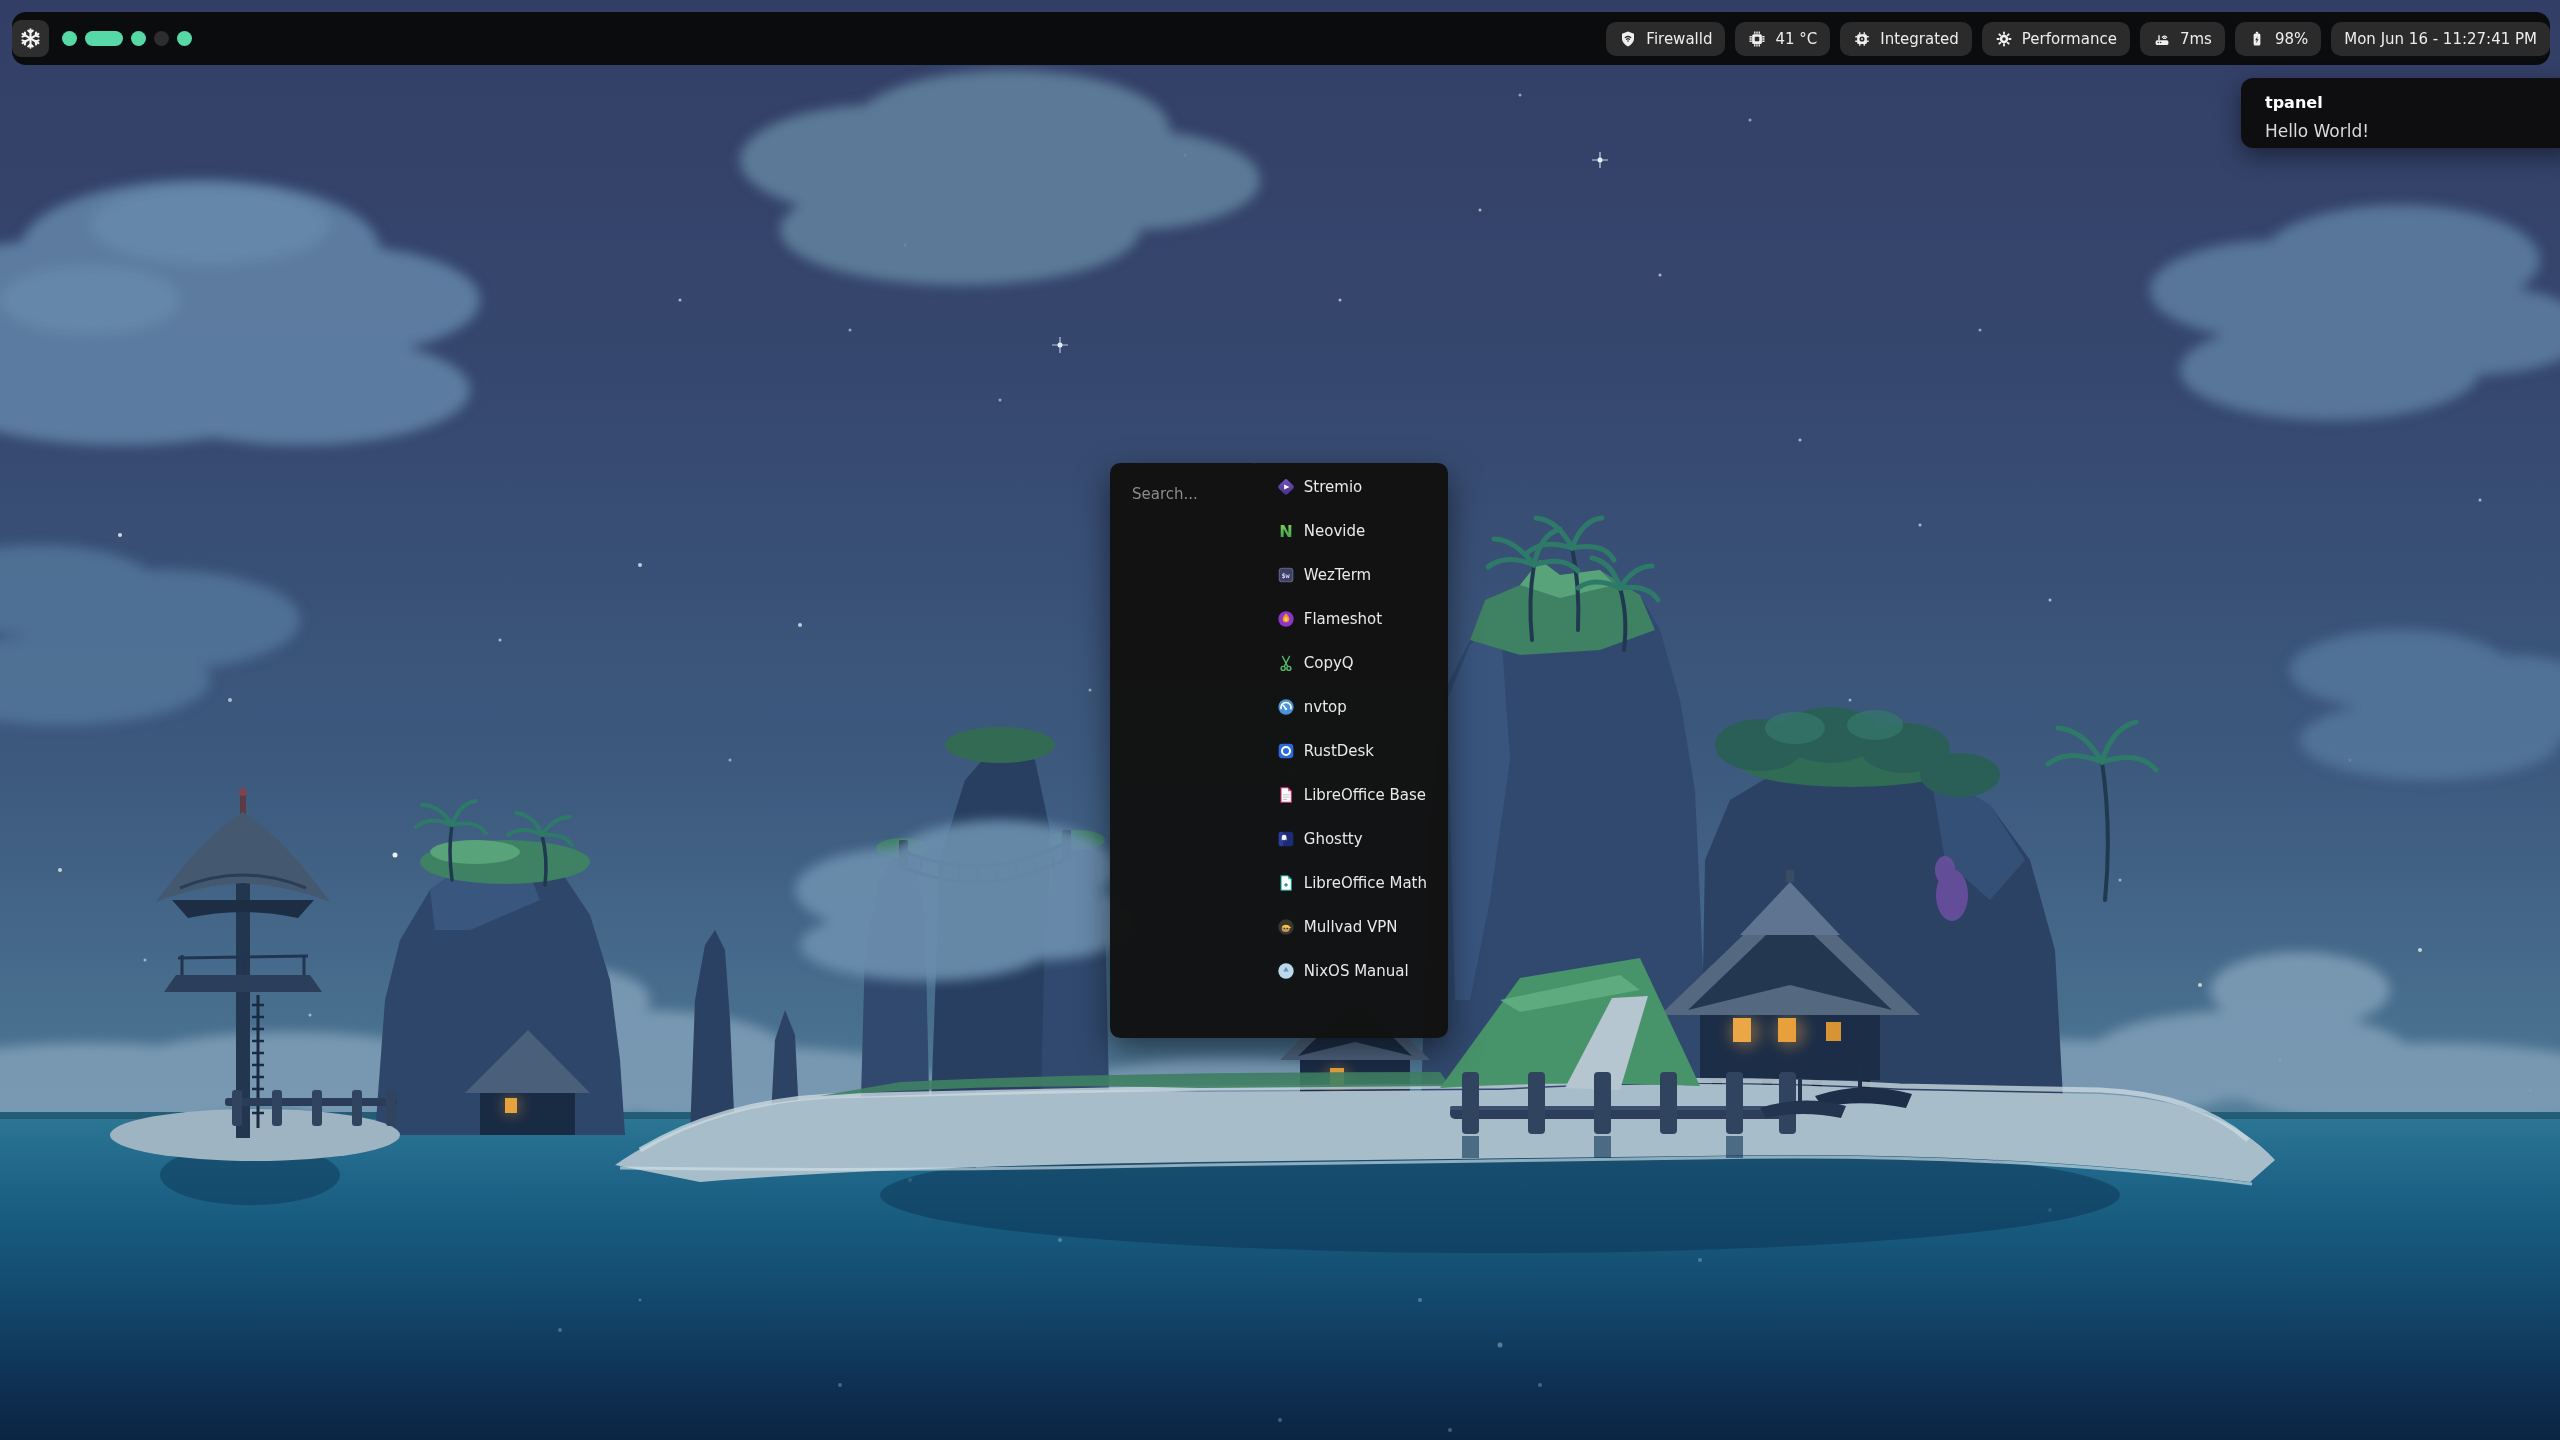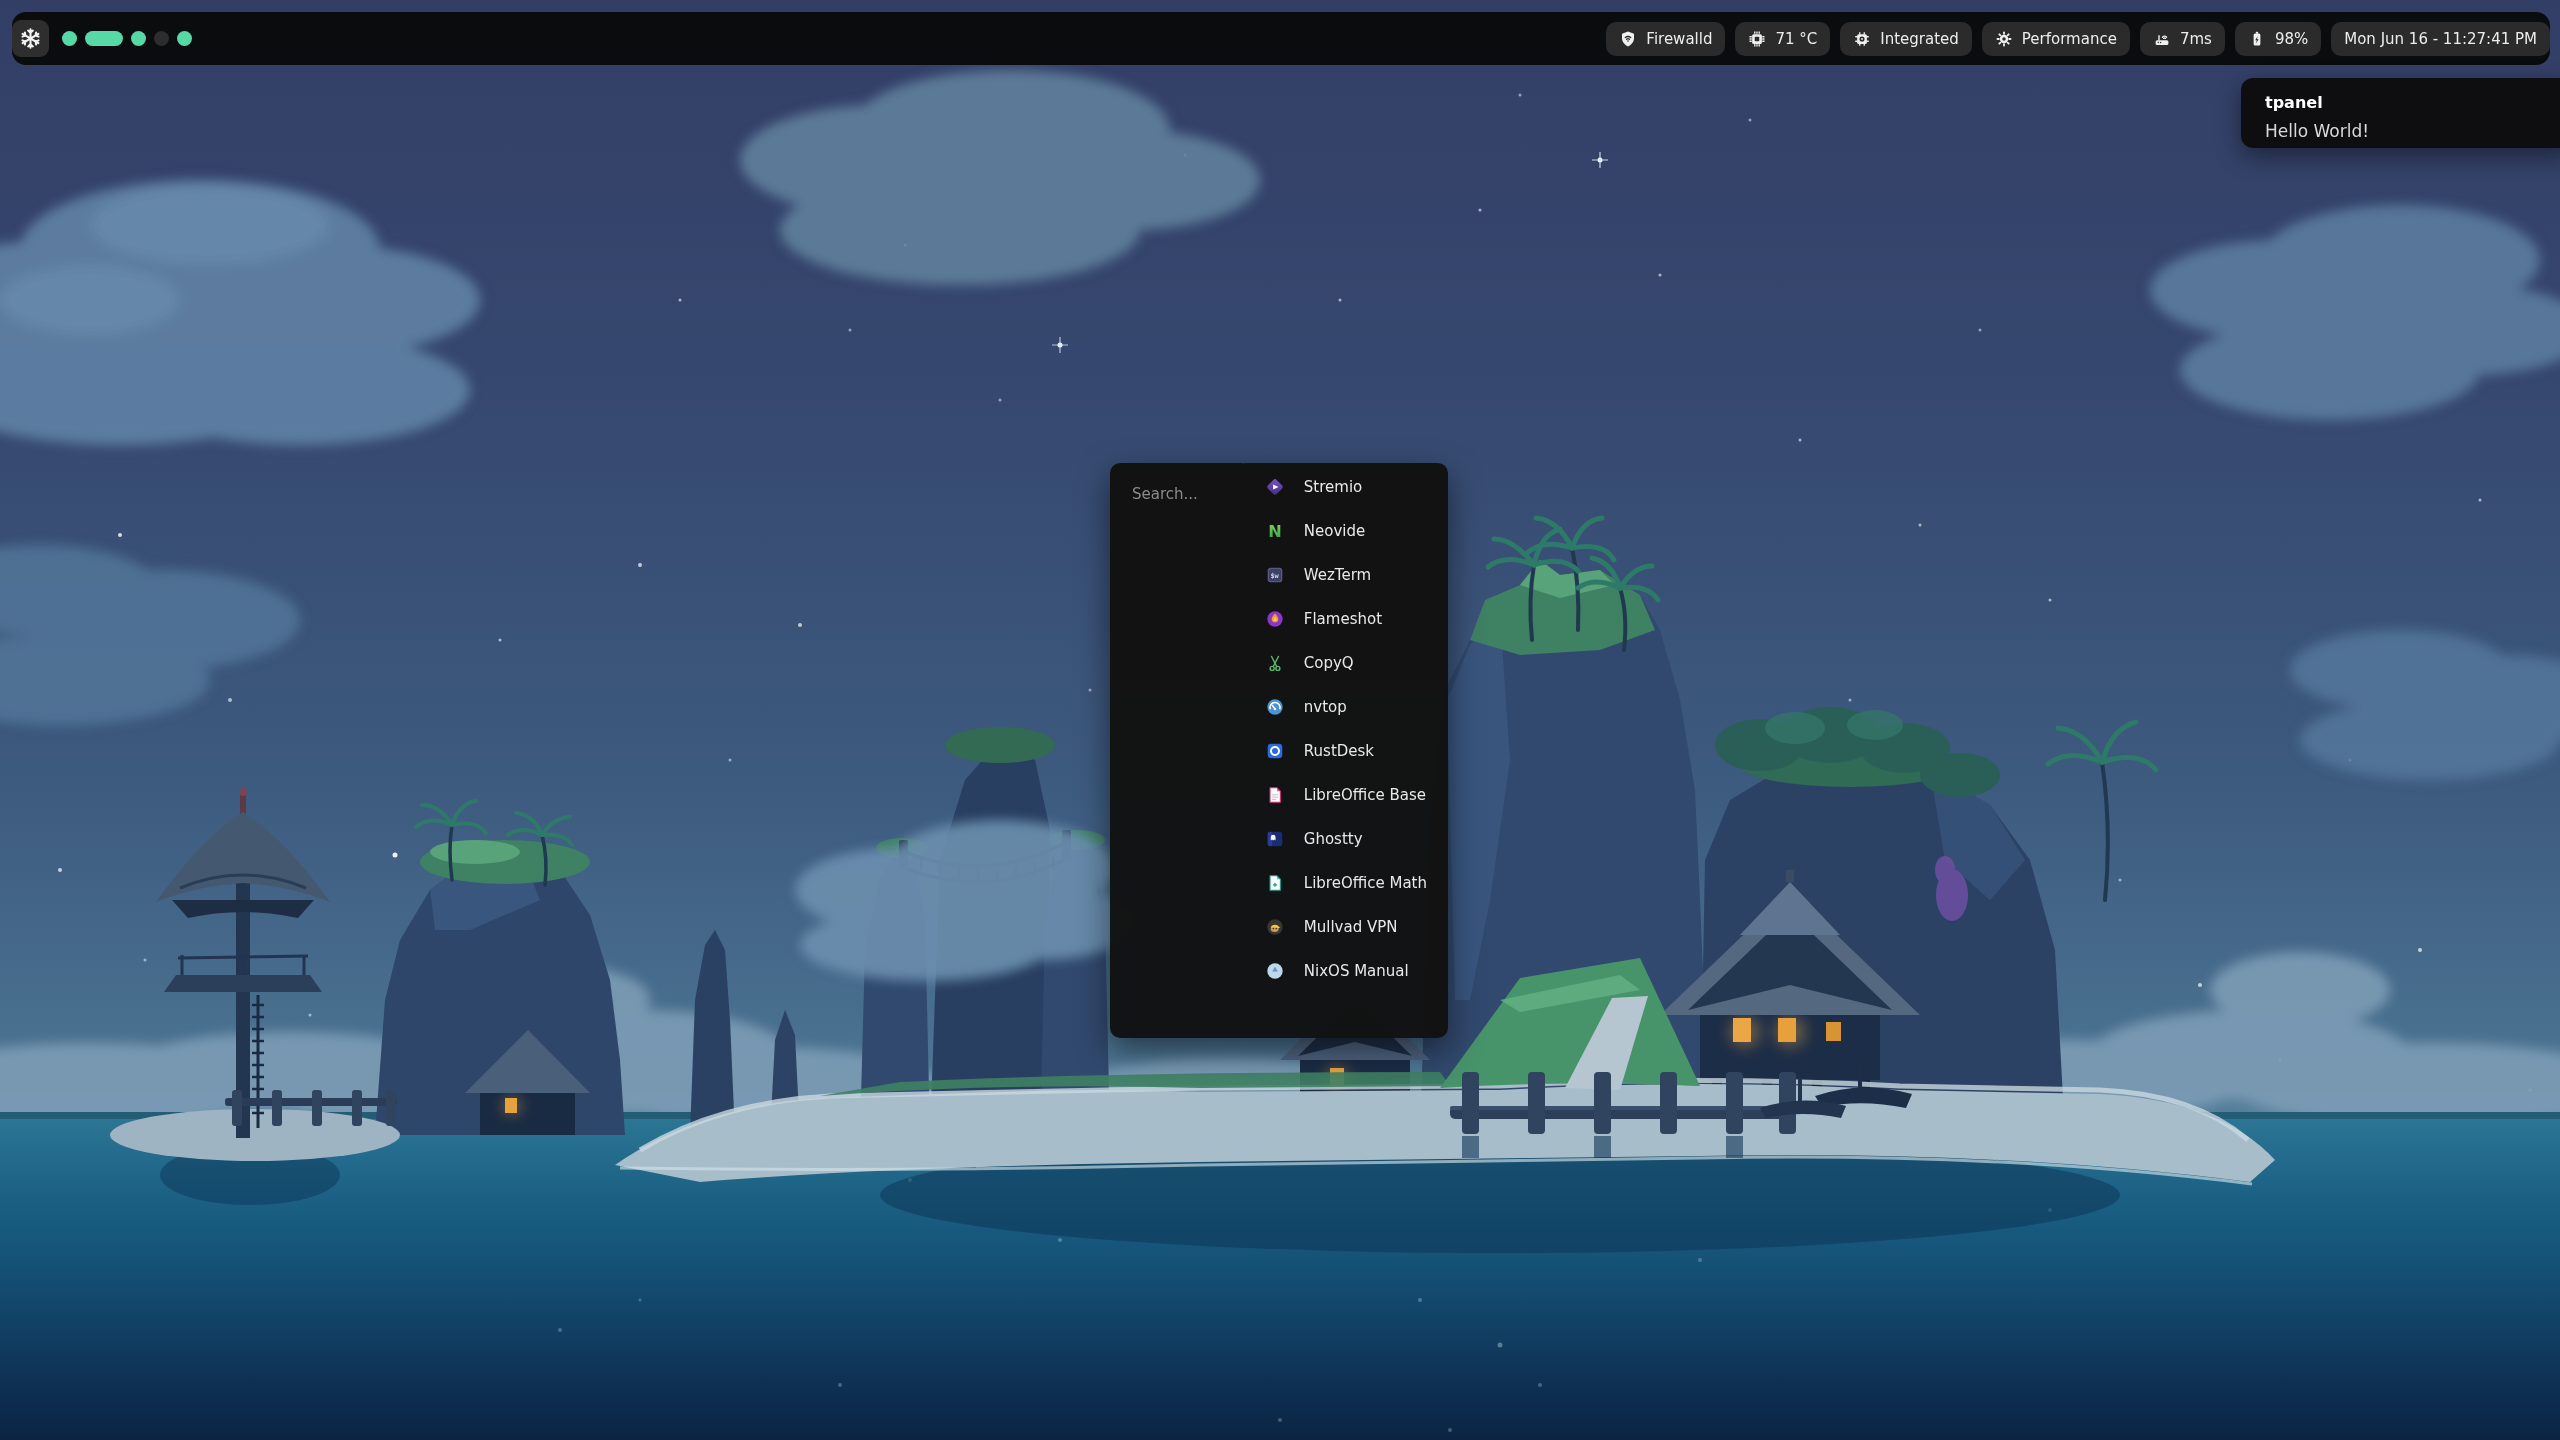--- a/index.html
+++ b/index.html
@@ -31,21 +31,21 @@
   
   .launcher-panel{position:absolute;left:1110px;top:463px;width:338px;height:575px;
     background:rgba(17,17,17,.98);border-radius:10px;overflow:hidden;display:flex;
     flex-direction:row;box-shadow:0 12px 32px rgba(0,0,0,.5);}
   .search-wrap{padding:21px 22px 15px 22px;}
   input.search{width:100%;background:transparent;border:none;outline:none;color:#e0e0e0;
     font-size:15px;font-family:inherit;padding:0;}
   input.search::placeholder{color:#8b8b8b;}
   .divider{height:1px;background:#2e2e2e;flex:0 0 1px;}
   .app-list{flex:1;padding-top:2px;}
-  .app-row{height:44px;display:flex;align-items:center;gap:19px;padding:0 21px;cursor:pointer;}
+  .app-row{height:44px;display:flex;align-items:center;gap:8px;padding:0 21px;cursor:pointer;}
   .app-icon{width:20px;height:20px;flex:0 0 20px;}
   .app-label{font-size:15px;color:#e9e9e9;white-space:nowrap;}
 </style>
 </head>
 <body>
 
 <div id="screen">
 
   <svg id="wallpaper" viewBox="0 0 2560 1440" width="2560" height="1440" preserveAspectRatio="none">
     <defs>
@@ -431,21 +431,21 @@
         <span>Firewalld</span>
       </div>
       <div class="chip">
         <svg viewBox="0 0 24 24" width="18" height="18">
           <g stroke="#f0f0f0" stroke-width="1.8">
             <path d="M9 2v3M12 2v3M15 2v3M9 19v3M12 19v3M15 19v3M2 9h3M2 12h3M2 15h3M19 9h3M19 12h3M19 15h3"></path>
           </g>
           <rect x="5.5" y="5.5" width="13" height="13" rx="2" fill="#f0f0f0"></rect>
           <rect x="9" y="9" width="6" height="6" rx="1" fill="#2b2b2b"></rect>
         </svg>
-        <span>71 °C</span>
+        <span>41 °C</span>
       </div>
       <div class="chip">
         <svg viewBox="0 0 24 24" width="18" height="18">
           <g stroke="#f0f0f0" stroke-width="1.8">
             <path d="M9 3v3M15 3v3M9 18v3M15 18v3M3 9h3M3 15h3M18 9h3M18 15h3"></path>
           </g>
           <rect x="5.5" y="5.5" width="13" height="13" rx="2" fill="#f0f0f0"></rect>
           <circle cx="12" cy="12" r="3.4" fill="#2b2b2b"></circle>
           <circle cx="12" cy="12" r="1.2" fill="#f0f0f0"></circle>
         </svg>

